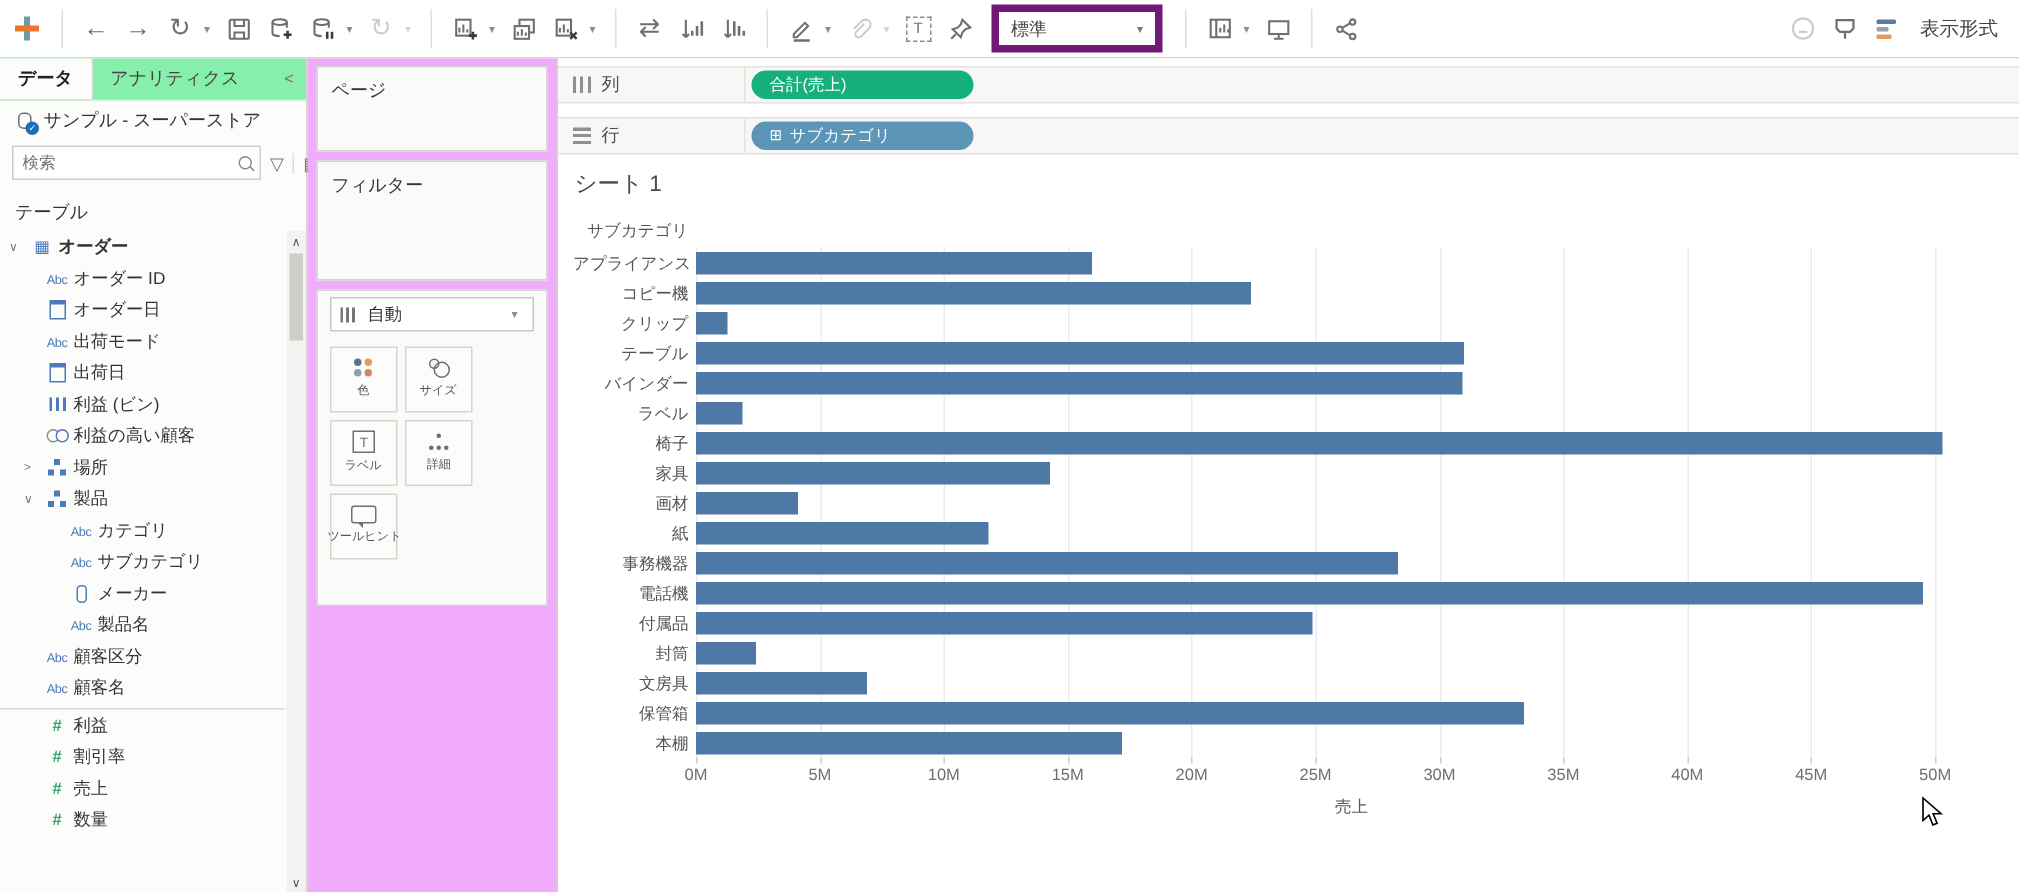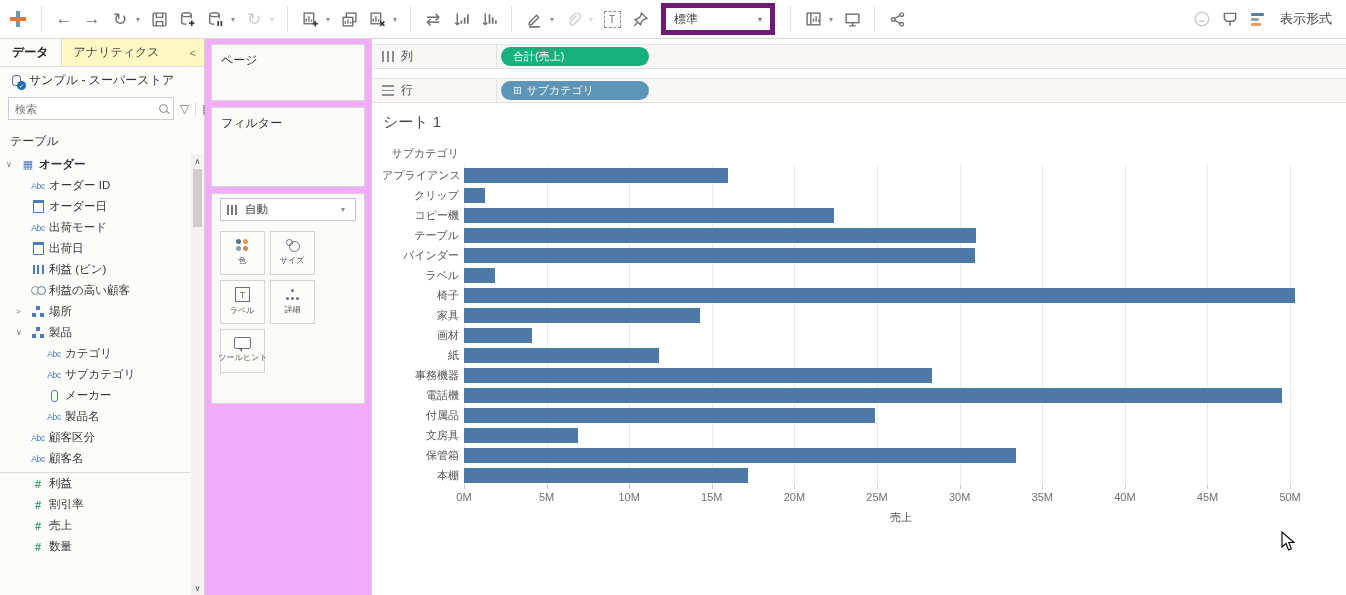--- a/index.html
+++ b/index.html
@@ -32,21 +32,21 @@
   .smbars{display:flex;flex-direction:column;gap:2px;}
   .smbars i{display:block;height:3px;border-radius:1px;}
   .smbars i:nth-child(1){width:13px;background:#5a7da1;}
   .smbars i:nth-child(2){width:8px;background:#9aa0a6;}
   .smbars i:nth-child(3){width:10px;background:#e8995c;}
   
   .cols{display:flex;height:556px;}
   
   .sidebar{width:204px;border-right:1px solid #d5d2ce;background:#fcfcfb;display:flex;
            flex-direction:column;flex:none;}
-  .stabs{height:27px;display:flex;background:#fef9c3;border-bottom:1px solid #e0ddd9;align-items:stretch;}
+  .stabs{height:27px;display:flex;background:#86efac;border-bottom:1px solid #e0ddd9;align-items:stretch;}
   .stab{padding:0 12px;display:flex;align-items:center;font-size:12px;color:#444;cursor:pointer;}
   .stab.active{background:#fcfcfb;border-right:1px solid #e0ddd9;font-weight:bold;color:#222;}
   .scollapse{margin-left:auto;display:flex;align-items:center;padding:0 8px;color:#777;font-size:11px;cursor:pointer;}
   .dsrow{height:27px;display:flex;align-items:center;gap:6px;padding:0 10px;font-size:12px;color:#333;}
   .dbicon{width:13px;height:13px;position:relative;flex:none;}
   .dbicon::before{content:"";position:absolute;inset:1px 2px;border:1px solid #6f6f6f;border-radius:45%/30%;}
   .dbicon::after{content:"✓";position:absolute;right:-3px;bottom:-3px;width:9px;height:9px;background:#1a6fb5;
                  color:#fff;font-size:6px;border-radius:50%;display:flex;align-items:center;justify-content:center;}
   .searchrow{display:flex;align-items:center;padding:3px 8px 5px 8px;gap:6px;}
   .searchbox{flex:1;height:21px;border:1px solid #cfccc7;background:#fff;display:flex;align-items:center;}
@@ -540,34 +540,34 @@
               </div>
             <div>
   <div class="crow">
     <span class="clabel">アプライアンス</span>
     <div class="ctrack">
       <div class="cbar" style="width: 30.2457%; background: rgb(78, 121, 167);"></div>
     </div>
   </div>
 
   <div class="crow">
+    <span class="clabel">コピー機</span>
+    <div class="ctrack">
+      <div class="cbar" style="width: 42.344%; background: rgb(78, 121, 167);"></div>
+    </div>
+  </div>
+
+  <div class="crow">
     <span class="clabel">クリップ</span>
     <div class="ctrack">
       <div class="cbar" style="width: 2.45747%; background: rgb(78, 121, 167);"></div>
     </div>
   </div>
 
   <div class="crow">
-    <span class="clabel">コピー機</span>
-    <div class="ctrack">
-      <div class="cbar" style="width: 42.344%; background: rgb(78, 121, 167);"></div>
-    </div>
-  </div>
-
-  <div class="crow">
     <span class="clabel">テーブル</span>
     <div class="ctrack">
       <div class="cbar" style="width: 58.6011%; background: rgb(78, 121, 167);"></div>
     </div>
   </div>
 
   <div class="crow">
     <span class="clabel">バインダー</span>
     <div class="ctrack">
       <div class="cbar" style="width: 58.4121%; background: rgb(78, 121, 167);"></div>
@@ -623,20 +623,26 @@
     </div>
   </div>
 
   <div class="crow">
     <span class="clabel">付属品</span>
     <div class="ctrack">
       <div class="cbar" style="width: 47.0699%; background: rgb(78, 121, 167);"></div>
     </div>
   </div>
 
+  <div class="crow">
+    <span class="clabel">封筒</span>
+    <div class="ctrack">
+      <div class="cbar" style="width: 4.53686%; background: rgb(78, 121, 167);"></div>
+    </div>
+  </div>
 
   <div class="crow">
     <span class="clabel">文房具</span>
     <div class="ctrack">
       <div class="cbar" style="width: 13.0435%; background: rgb(78, 121, 167);"></div>
     </div>
   </div>
 
   <div class="crow">
     <span class="clabel">保管箱</span>

